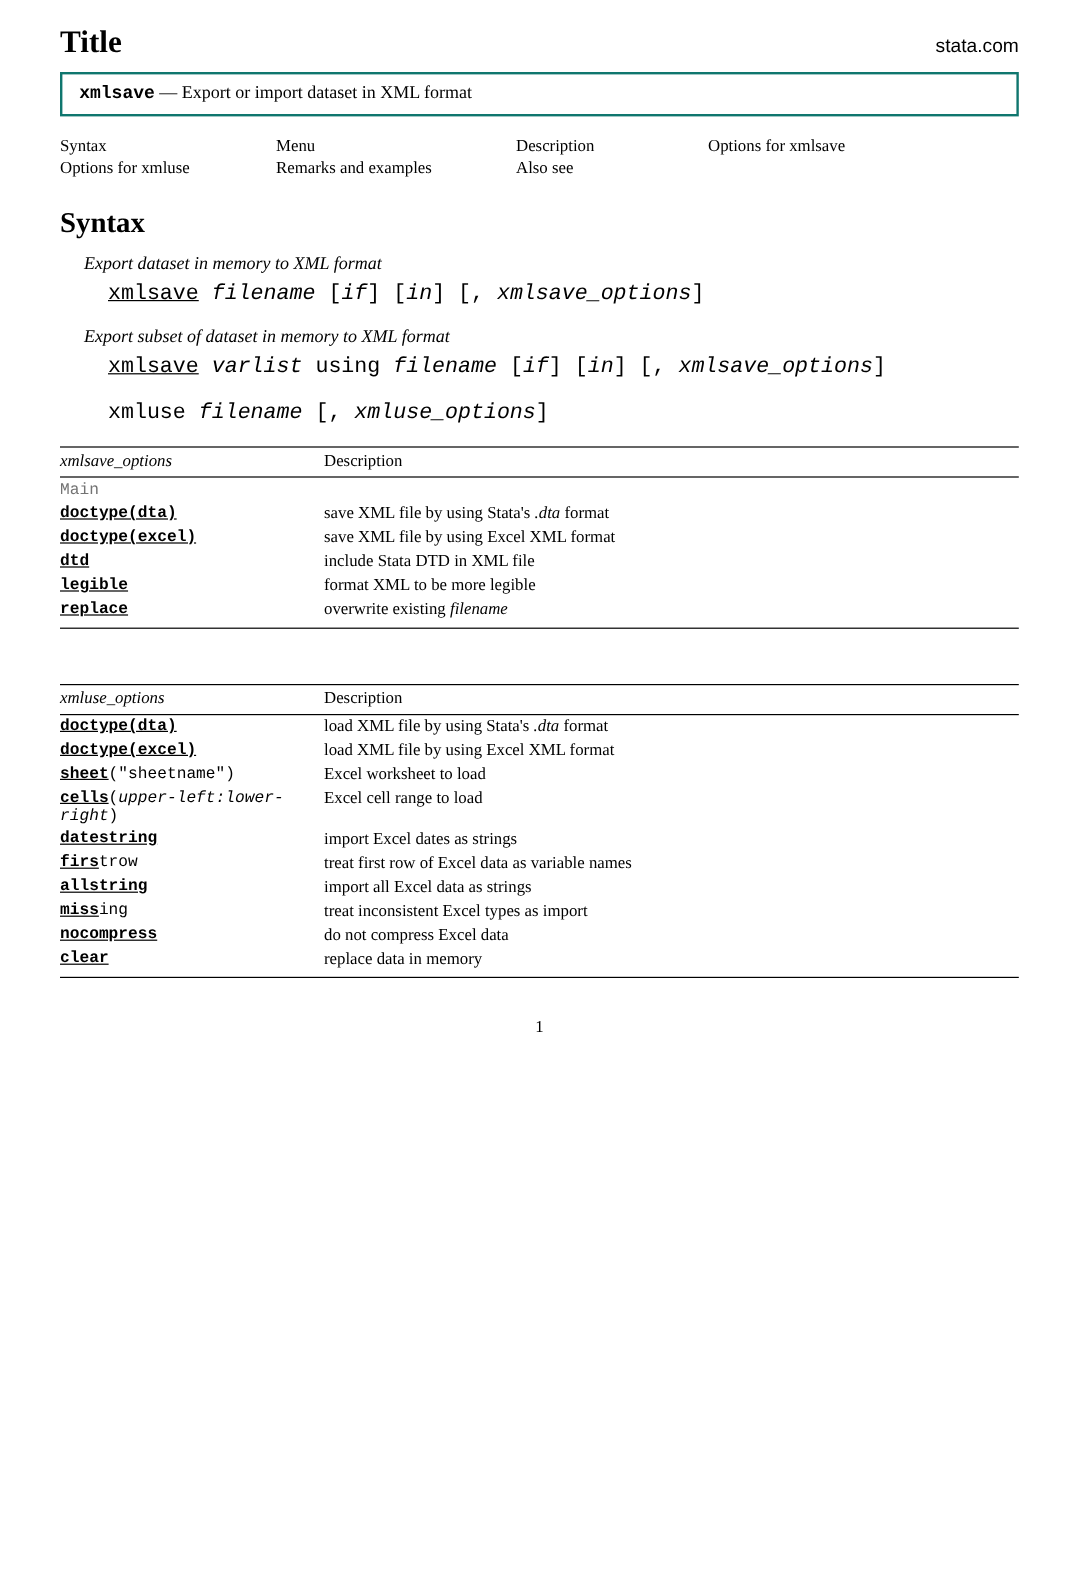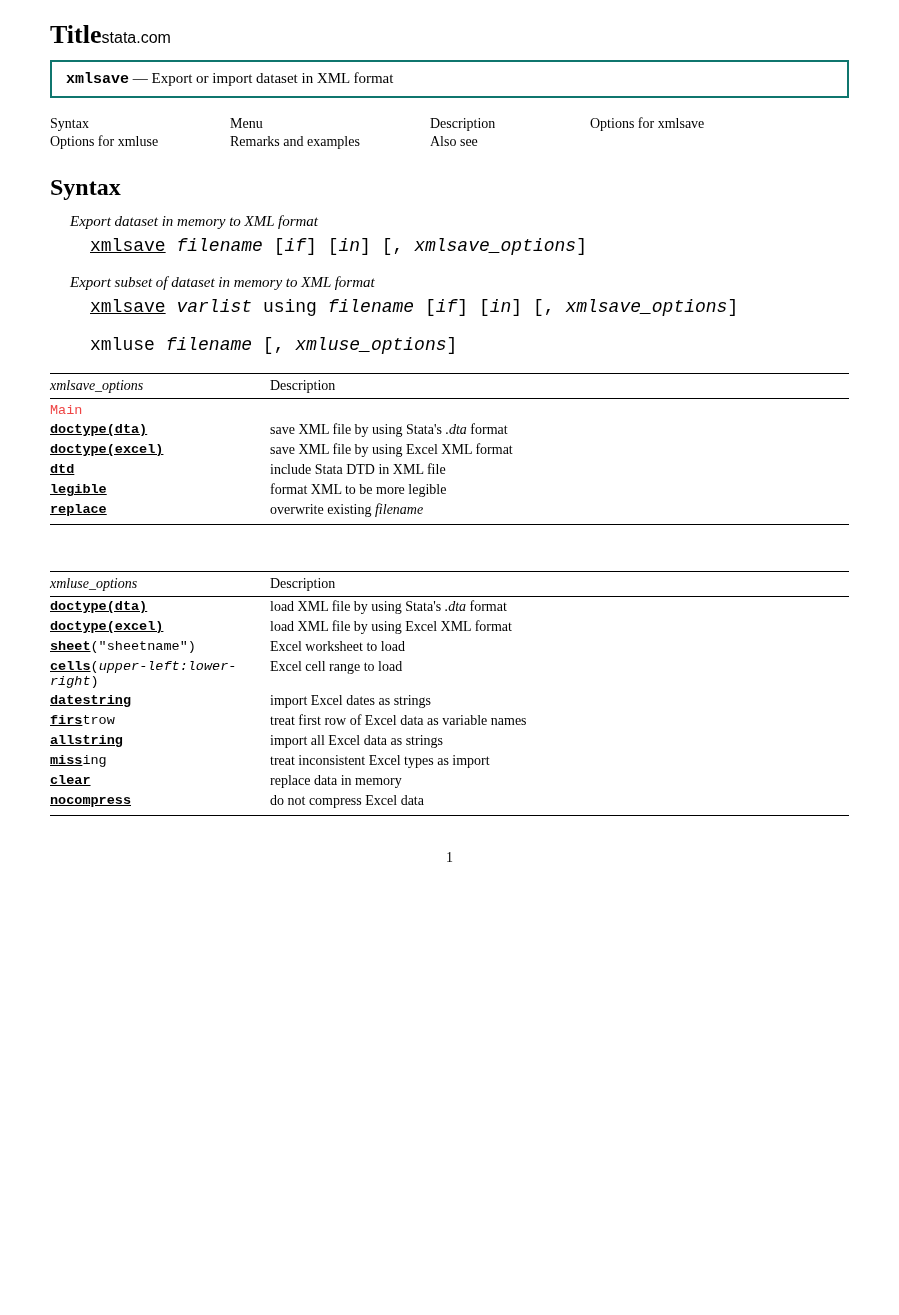--- a/index.html
+++ b/index.html
@@ -7,21 +7,21 @@
       font-family: "Times New Roman", Times, serif;
       font-size: 15px;
       background: #fff;
       color: #000;
       width: 899px;
       min-height: 1315px;
       padding: 20px 50px 40px 50px;
     }
     .page-header {
       display: flex;
-      justify-content: flex-start;
+      justify-content: space-between;
       align-items: baseline;
       margin-bottom: 10px;
     }
     .page-title {
       font-size: 26px;
       font-weight: bold;
     }
     .stata-com {
       font-size: 16px;
       font-family: Arial, sans-serif;
@@ -99,21 +99,21 @@
     }
     .options-table tfoot tr {
       border-top: 1.5px solid #000;
     }
     .options-table tfoot td {
       padding: 2px 0;
     }
     .options-table .section-label {
       font-size: 13px;
       padding: 4px 0 2px 0;
-      color: #ef4444;
+      color: #737373;
     }
     .options-table td {
       padding: 2px 8px 2px 0;
       vertical-align: top;
     }
     .options-table td:first-child {
       width: 220px;
       font-family: "Courier New", monospace;
       font-size: 13.5px;
     }
@@ -266,26 +266,26 @@
     </tr>
     <tr>
       <td class="option-cell"><span class="underline">allstring</span></td>
       <td>import all Excel data as strings</td>
     </tr>
     <tr>
       <td class="option-cell"><span class="underline">miss</span>ing</td>
       <td>treat inconsistent Excel types as import</td>
     </tr>
     <tr>
+      <td class="option-cell"><span class="underline">nocompress</span></td>
+      <td>do not compress Excel data</td>
+    </tr>
+    <tr>
       <td class="option-cell"><span class="underline">clear</span></td>
       <td>replace data in memory</td>
-    </tr>
-    <tr>
-      <td class="option-cell"><span class="underline">nocompress</span></td>
-      <td>do not compress Excel data</td>
     </tr>
   </tbody>
   <tfoot>
     <tr>
         <td colspan="2"></td>
       </tr>
   </tfoot>
 </table>
 
 <div class="page-footer">

